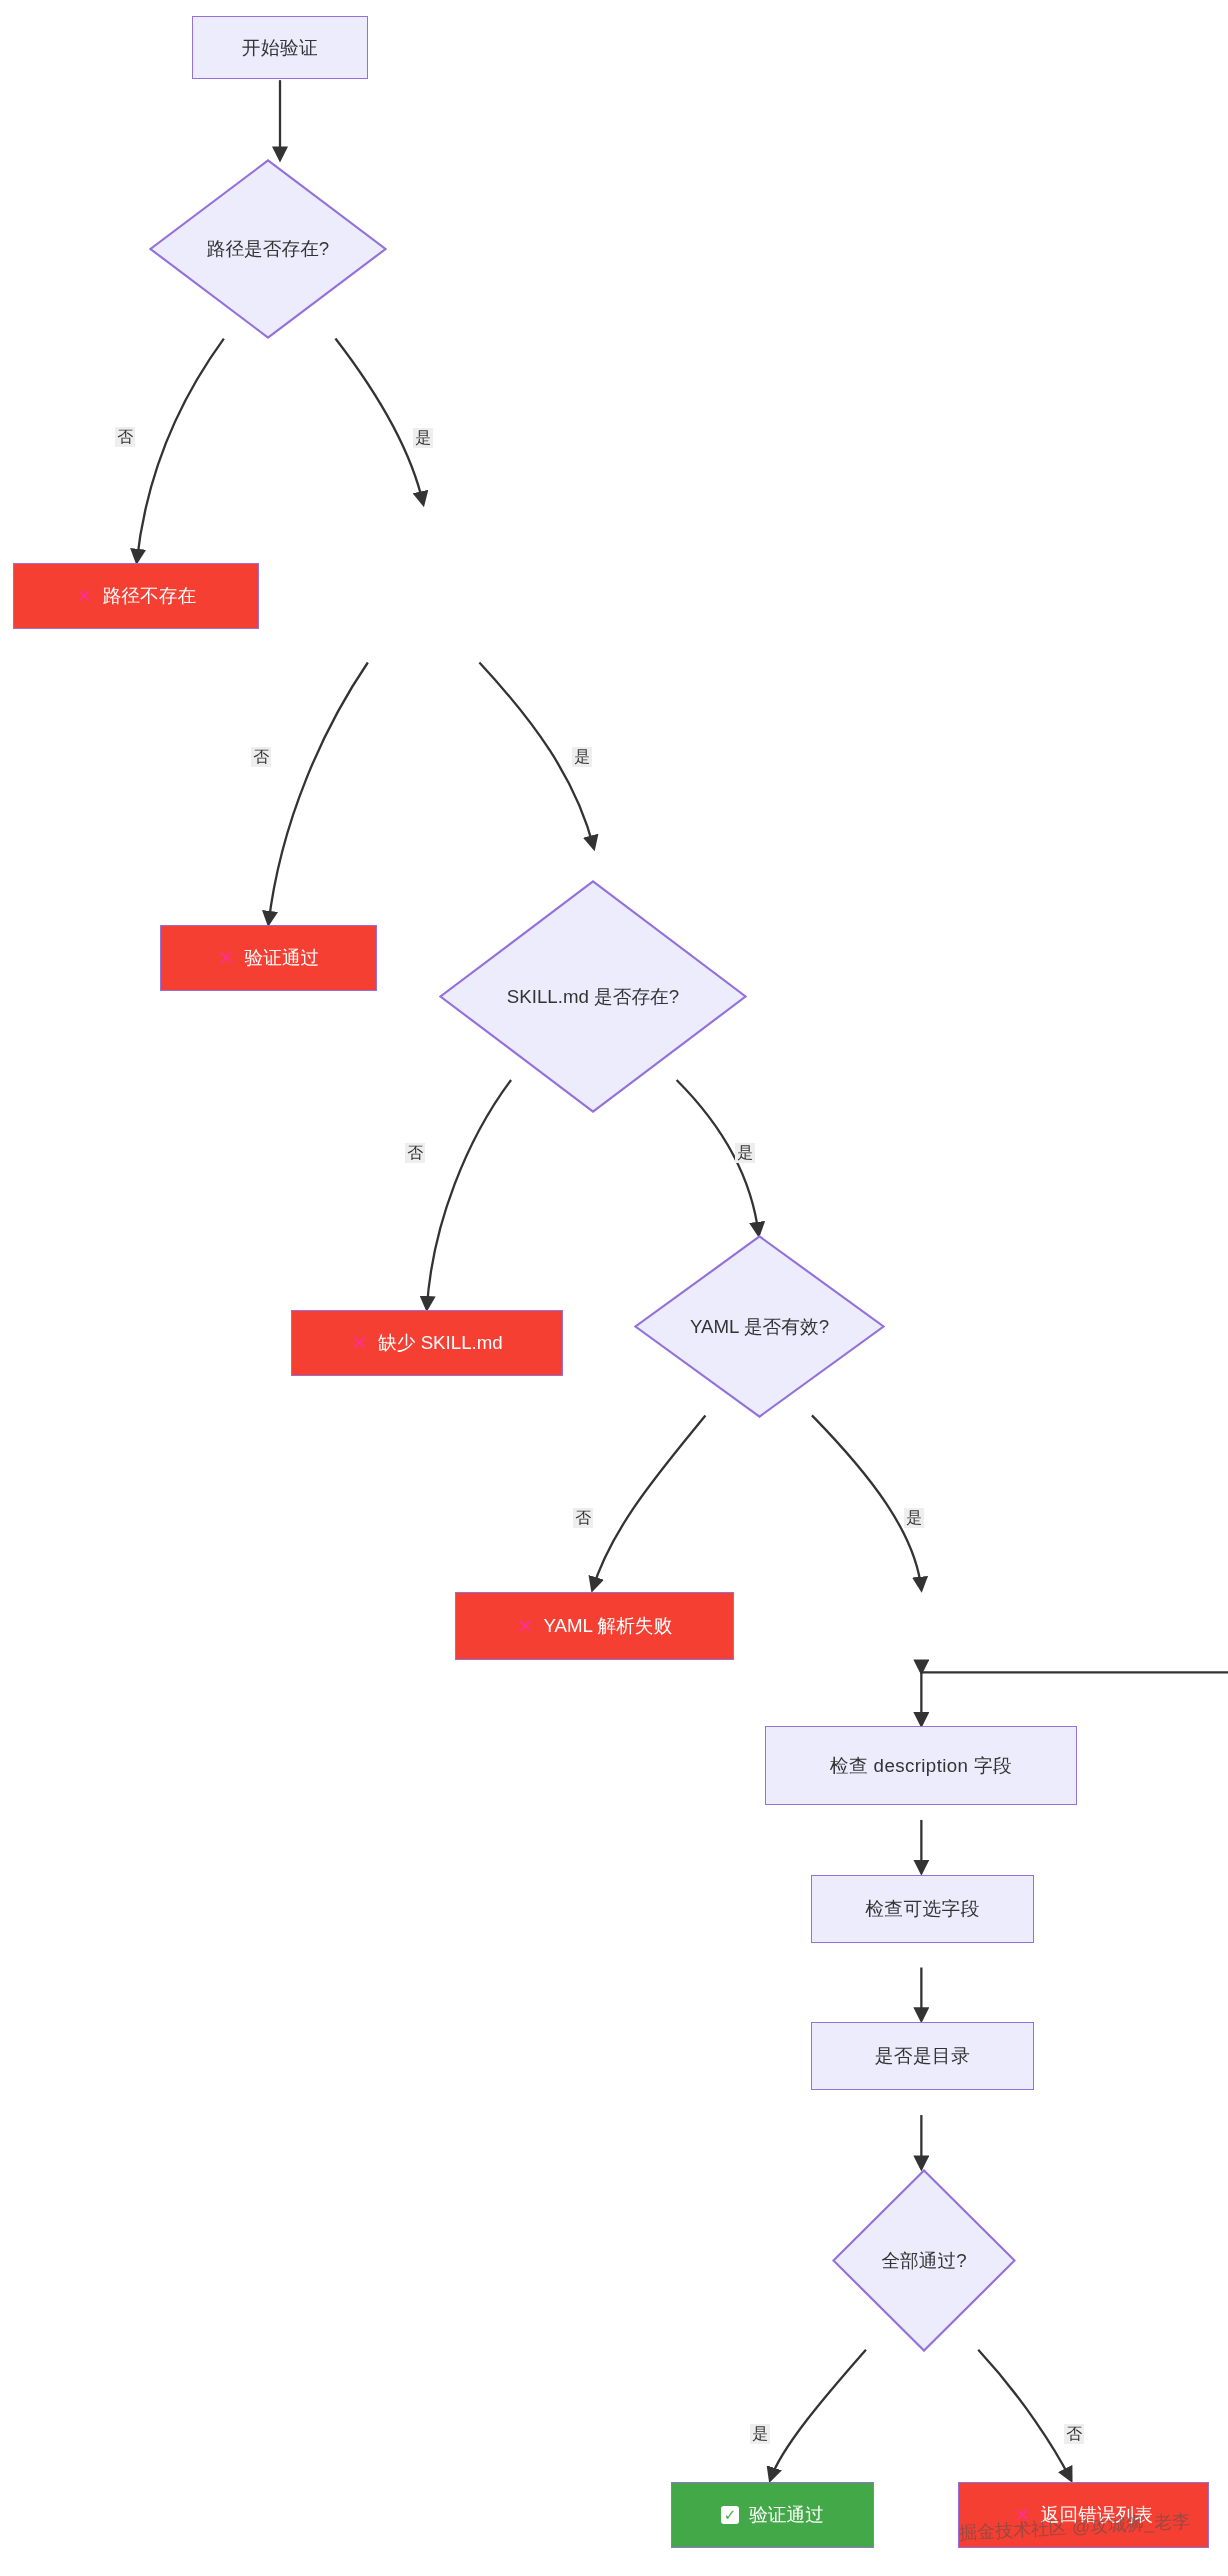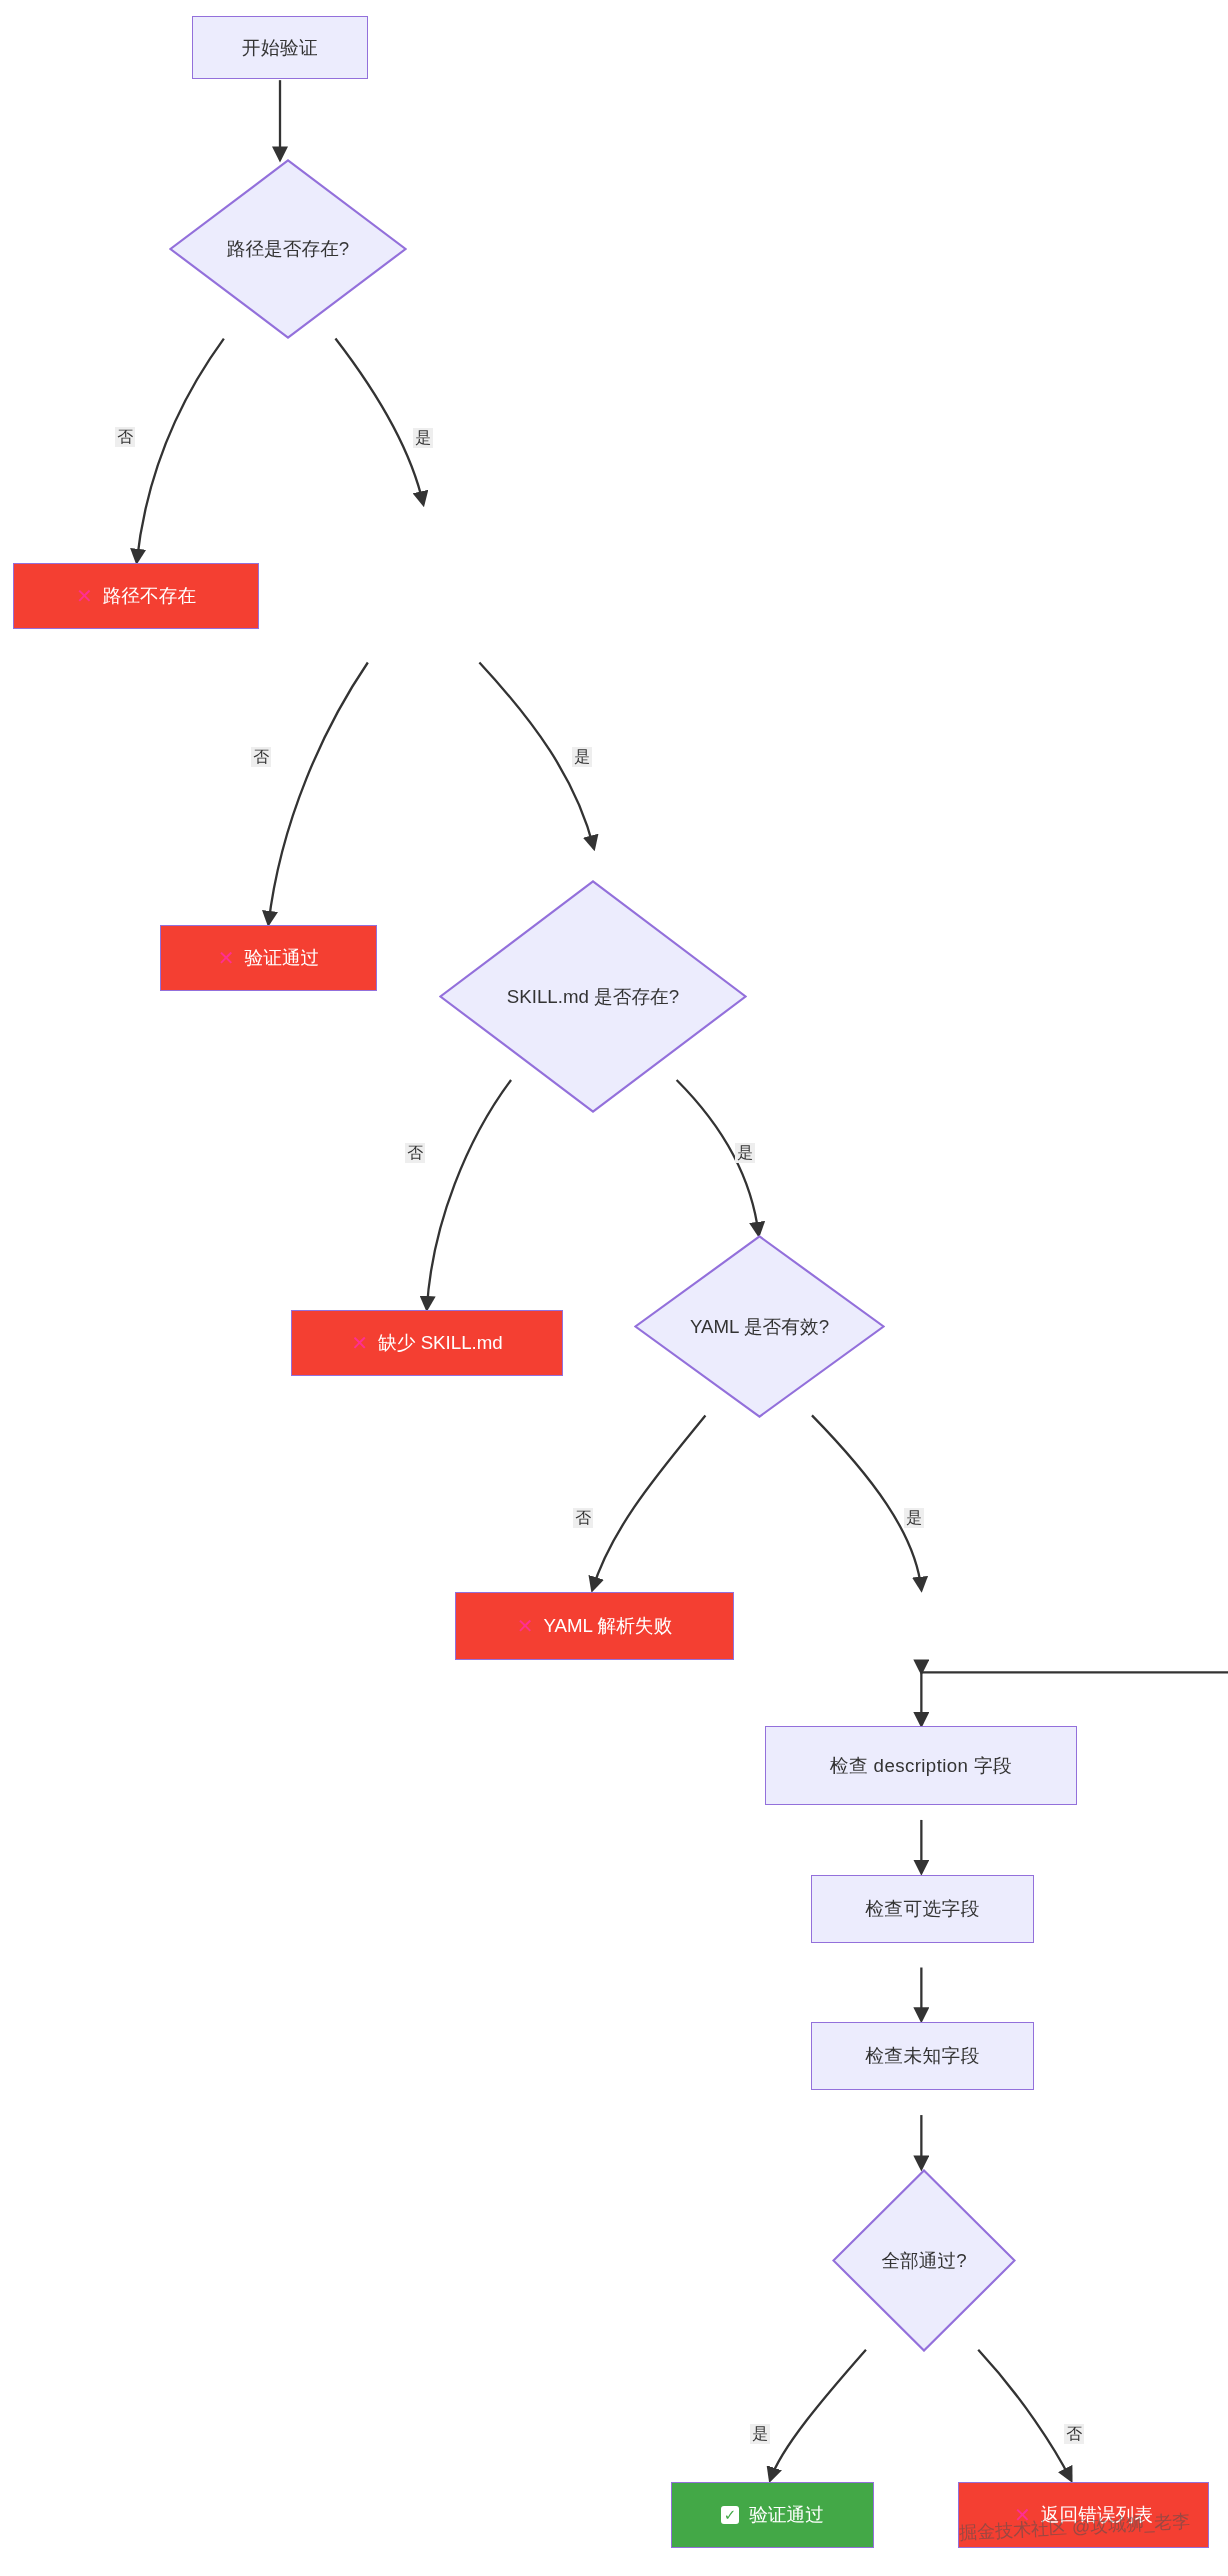--- a/index.html
+++ b/index.html
@@ -164,21 +164,21 @@
       <path d="M 1203 3264 C 1145 3330 1085 3400 1070 3445"></path>
 
       <path d="M 1359 3264 C 1420 3330 1465 3400 1488 3445"></path>
     </g>
   </svg>
 
   <div class="node node-process" style="left:192px; top:16px; width:176px; height:63px;">
     <span class="node-label-inner">开始验证</span>
   </div>
 
-  <div class="node-decision-wrap" style="left:169px; top:159px; width:238px; height:180px;">
+  <div class="node-decision-wrap" style="left:149px; top:159px; width:238px; height:180px;">
     <svg class="node-decision" viewBox="0 0 330 250" preserveAspectRatio="none">
       <polygon points="165,2 328,125 165,248 2,125" fill="#ececfd" stroke="#9370db" stroke-width="3"></polygon>
     </svg>
     <div class="diamond-label">路径是否存在?</div>
   </div>
 
   <div class="node node-error" style="left:13px; top:563px; width:246px; height:66px;">
     <span class="node-label-inner">
       <span class="glyph-x">✕</span>
       <span>路径不存在</span>
@@ -224,21 +224,21 @@
 
   <div class="node node-process" style="left:765px; top:1726px; width:312px; height:79px;">
     <span class="node-label-inner">检查 description 字段</span>
   </div>
 
   <div class="node node-process" style="left:811px; top:1875px; width:223px; height:68px;">
     <span class="node-label-inner">检查可选字段</span>
   </div>
 
   <div class="node node-process" style="left:811px; top:2022px; width:223px; height:68px;">
-    <span class="node-label-inner">检查未知字段</span>
+    <span class="node-label-inner">是否是目录</span>
   </div>
 
   <div class="node-decision-wrap" style="left:832px; top:2169px; width:184px; height:183px;">
     <svg class="node-decision" viewBox="0 0 256 254" preserveAspectRatio="none">
       <polygon points="128,2 254,127 128,252 2,127" fill="#ececfd" stroke="#9370db" stroke-width="3"></polygon>
     </svg>
     <div class="diamond-label">全部通过?</div>
   </div>
 
   <div class="node node-success" style="left:671px; top:2482px; width:203px; height:66px;">

